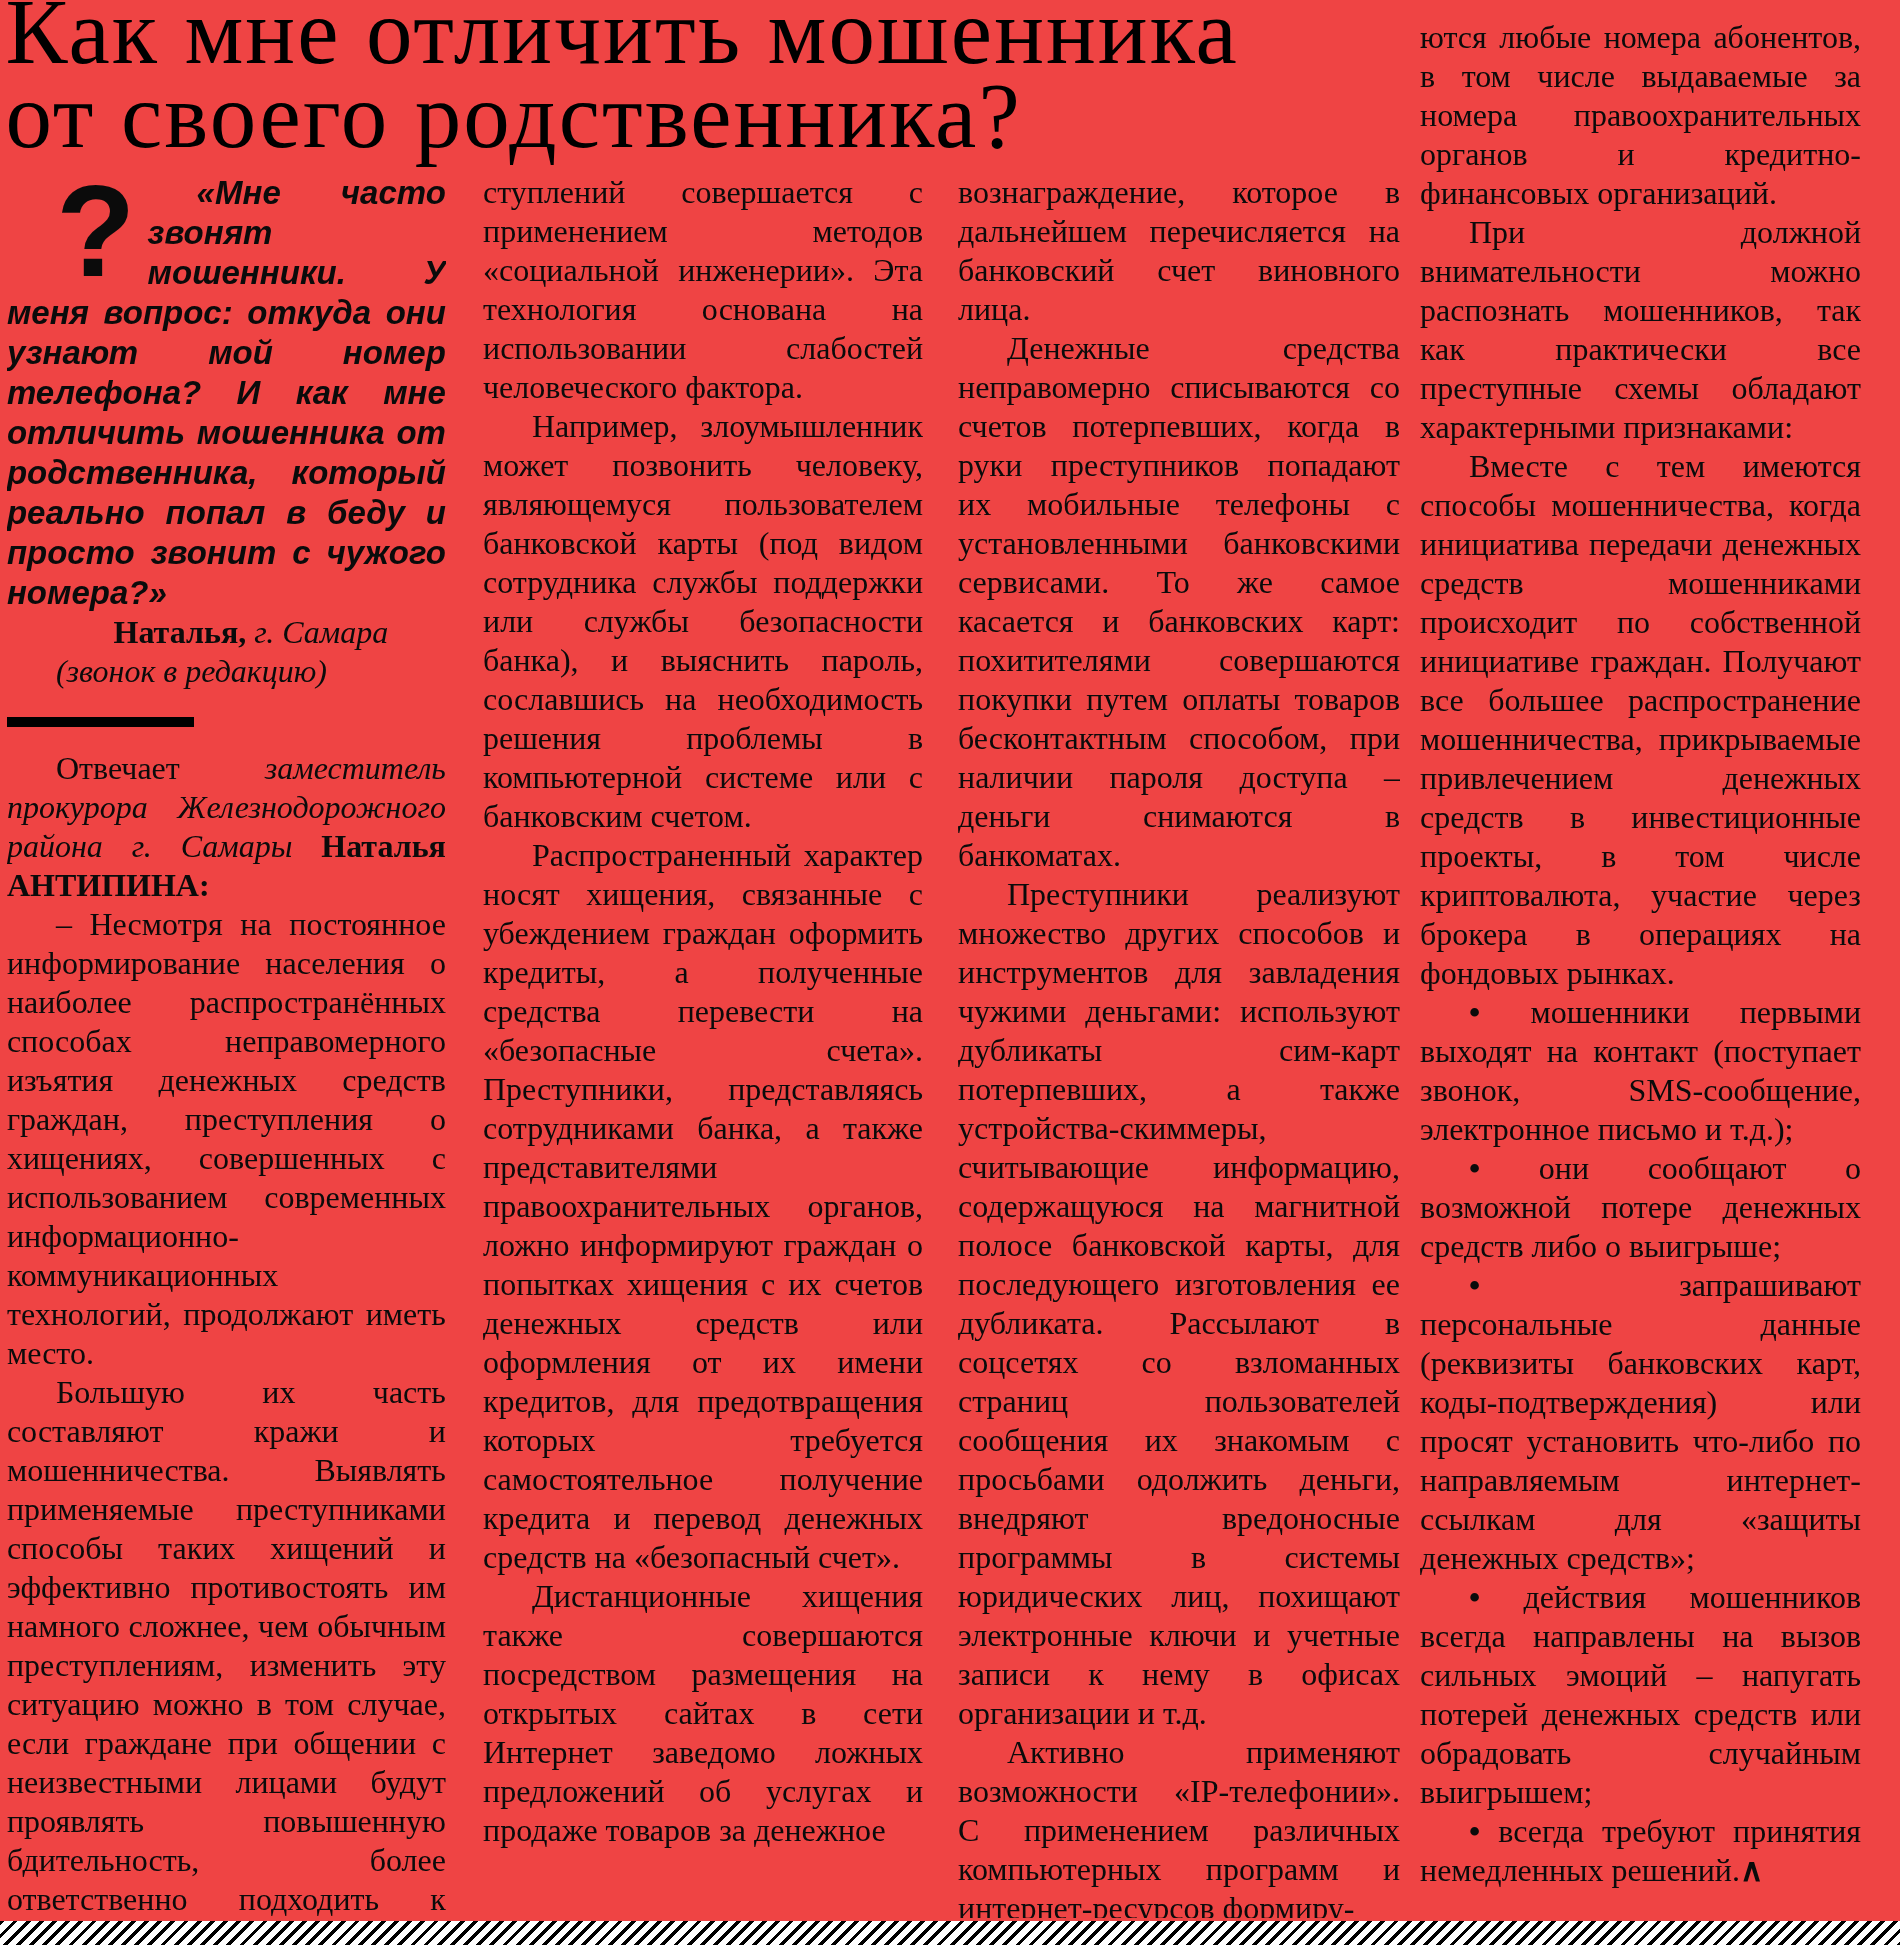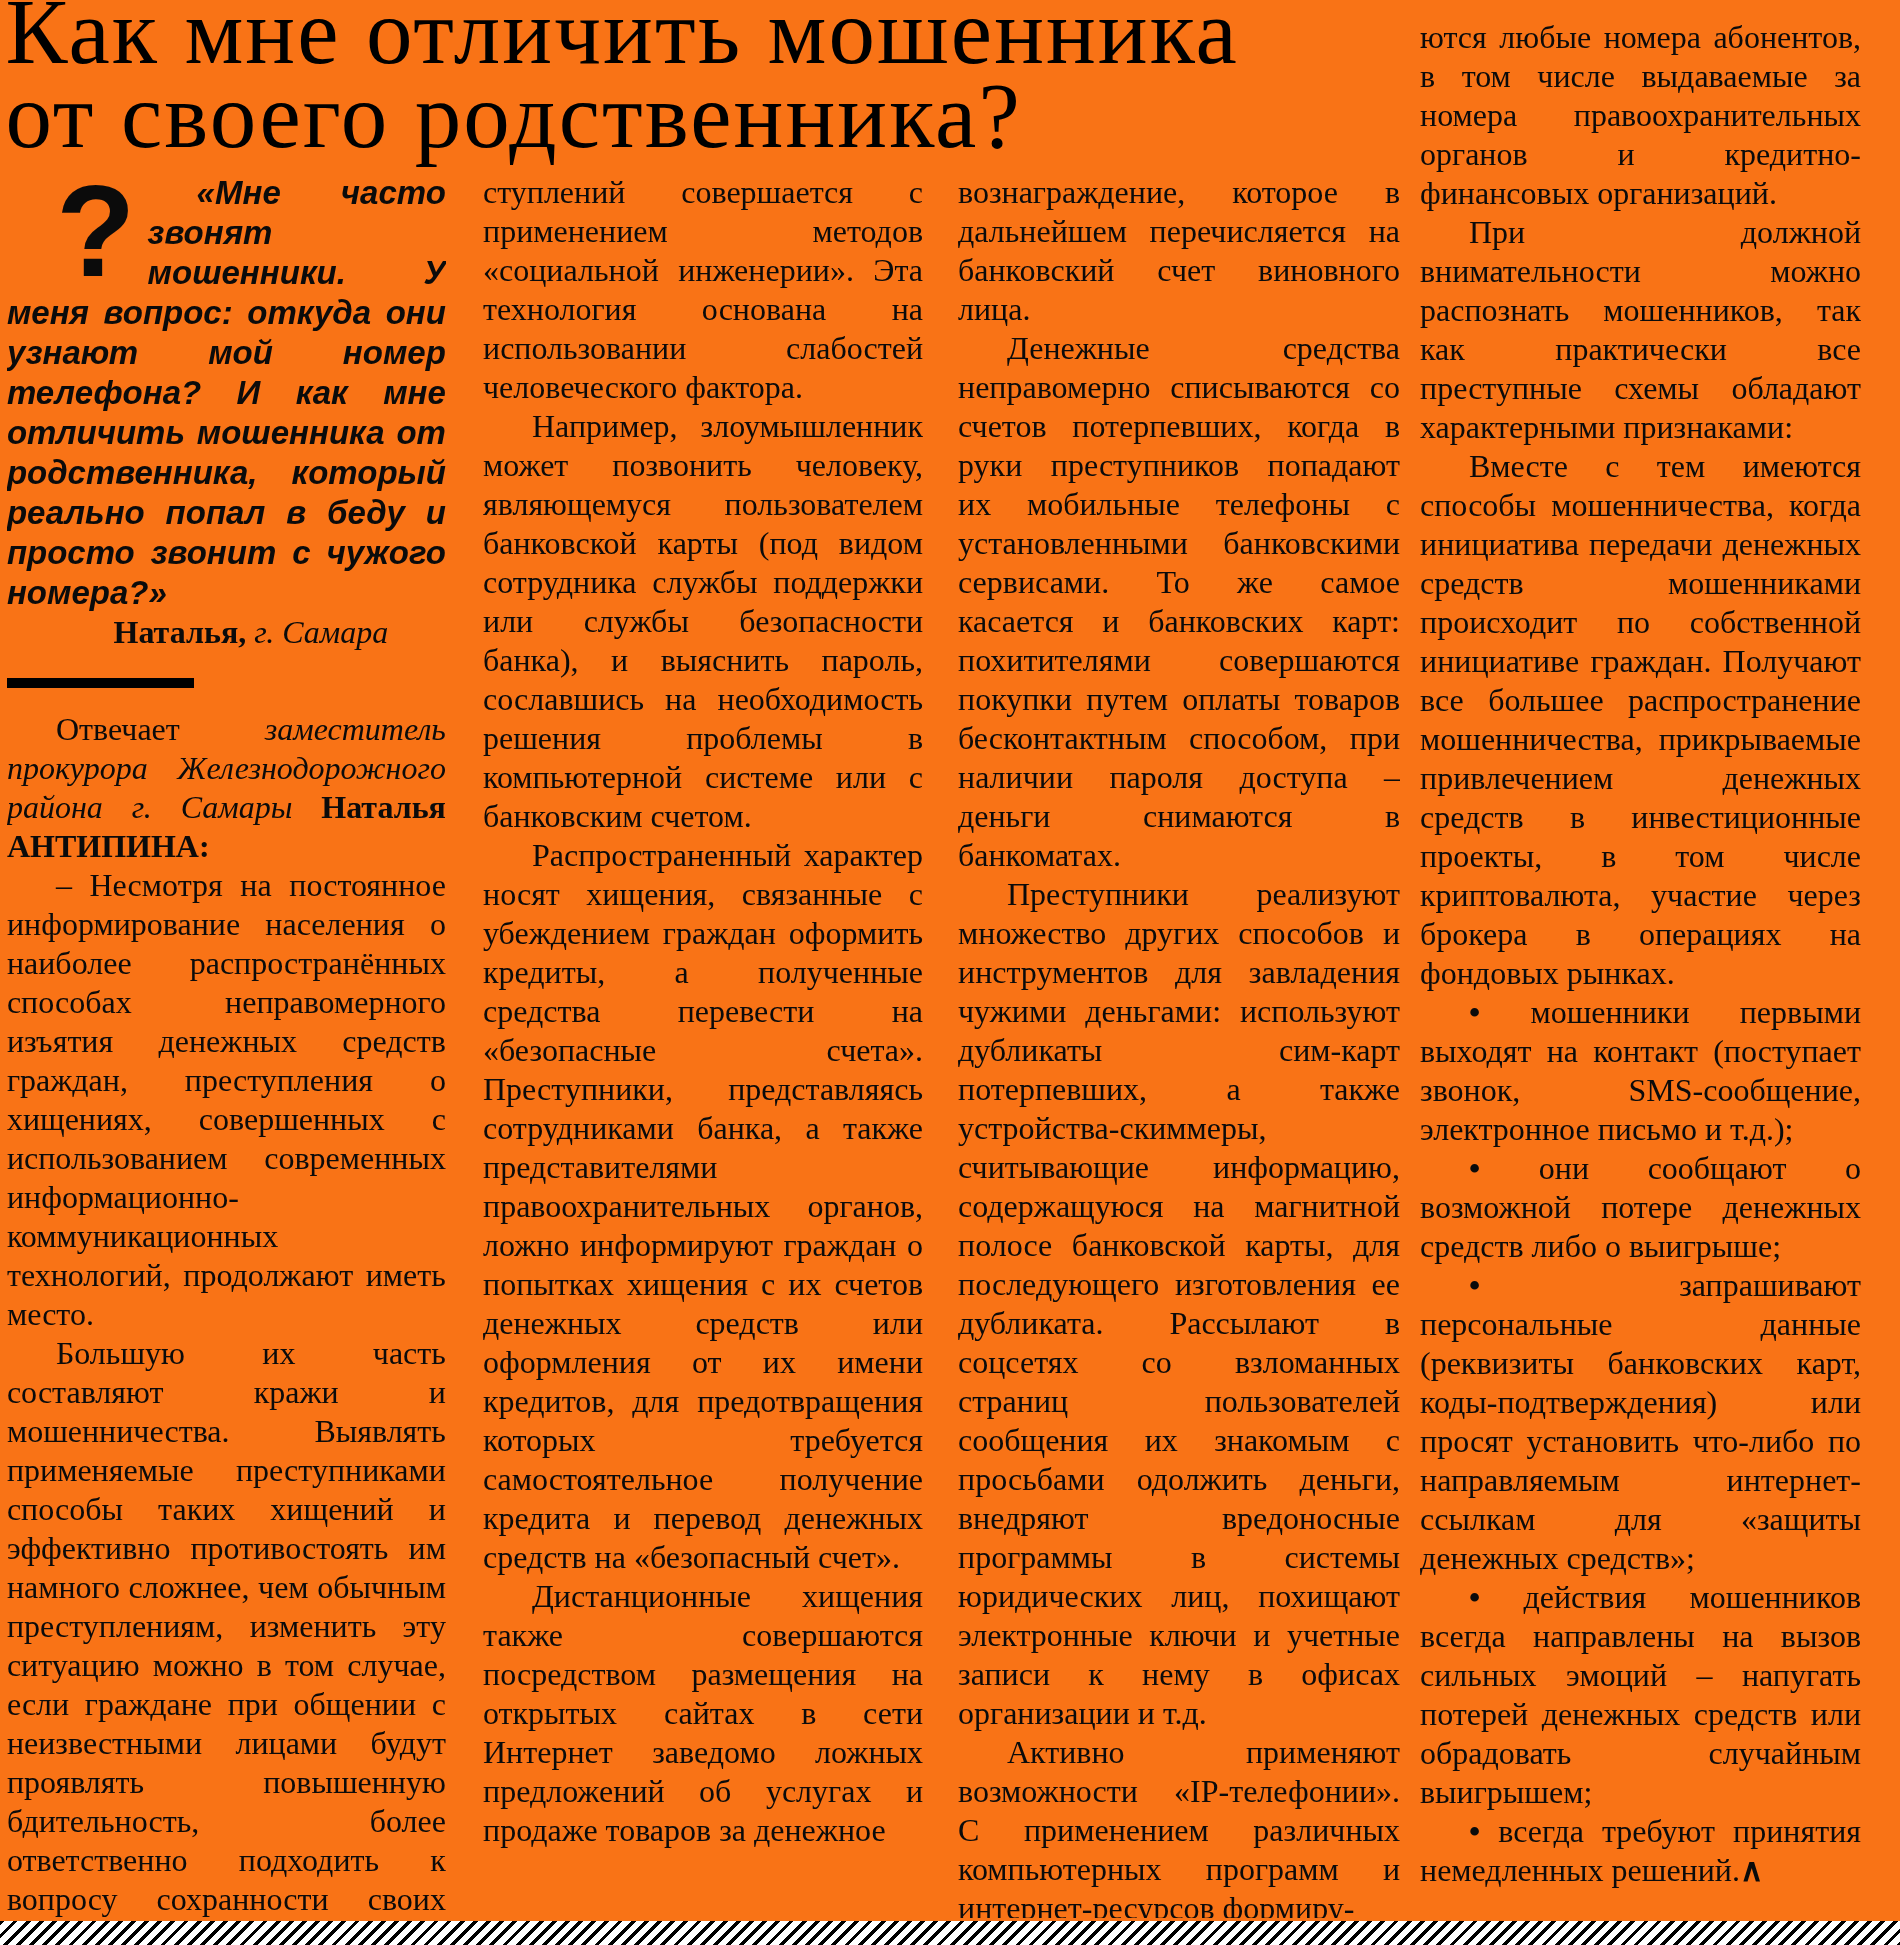--- a/index.html
+++ b/index.html
@@ -1,17 +1,17 @@
 <!DOCTYPE html>
 <html style="font-size:11px"><head>
 <meta charset="utf-8">
 <style>
   html,body{margin:0;padding:0;background:#e8e8e8;}
   .page{
-    position:relative;width:1900px;height:1946px;background:#f97316;
+    position:relative;width:1900px;height:1946px;background:#ef4444;
     font-family:"Liberation Serif",serif;color:#0b0b0b;overflow:hidden;
   }
   .headline{
     position:absolute;left:5.5px;top:-9.6px;color:#000;
     font-family:"Liberation Serif",serif;font-weight:400;
     font-size:93px;line-height:84px;letter-spacing:2.1px;white-space:nowrap;
   }
   .col{
     position:absolute;top:173px;height:1745px;overflow:hidden;
     text-align:justify;font-size:32px;line-height:39px;
@@ -52,20 +52,21 @@
 <div class="page">
 
   <div class="headline">
     <div>Как мне отличить мошенника</div>
     <div>от своего родственника?</div>
   </div>
 
   <div class="col col-1">
     <p class="question"><span class="qmark">?</span><span>«Мне часто звонят мошенники. У меня вопрос: откуда они узнают мой номер телефона? И как мне отличить мошенника от родственника, который реально попал в беду и просто звонит с чужого номера?»</span></p>
     <p class="author"><span class="a-name">Наталья,</span> <span class="a-city">г. Самара</span></p>
+    <p class="editor-note">(звонок в редакцию)</p>
     <div class="rule"></div>
     <p class="intro"><span>Отвечает </span><span class="role">заместитель прокурора Железнодорожного района г. Самары </span><span class="resp-name">Наталья АНТИПИНА:</span></p>
     <p>– Несмотря на постоянное информирование населения о наиболее распространённых способах неправомерного изъятия денежных средств граждан, преступления о хищениях, совершенных с использованием современных информационно-коммуникационных технологий, продолжают иметь место.</p>
     <p>Большую их часть составляют кражи и мошенничества. Выявлять применяемые преступниками способы таких хищений и эффективно противостоять им намного сложнее, чем обычным преступлениям, изменить эту ситуацию можно в том случае, если граждане при общении с неизвестными лицами будут проявлять повышенную бдительность, более ответственно подходить к вопросу сохранности своих сбережений.</p>
 
   </div>
 
   <div class="col col-2">
     <p class="noindent">ступлений совершается с применением методов «социальной инженерии». Эта технология основана на использовании слабостей человеческого фактора.</p>
     <p>Например, злоумышленник может позвонить человеку, являющемуся пользователем банковской карты (под видом сотрудника службы поддержки или службы безопасности банка), и выяснить пароль, сославшись на необходимость решения проблемы в компьютерной системе или с банковским счетом.</p>

